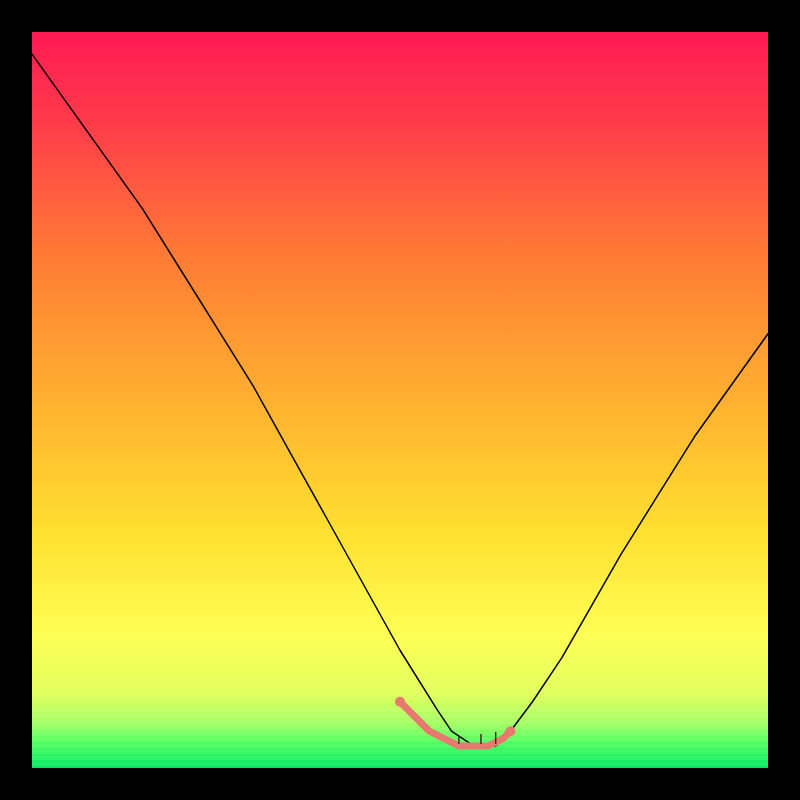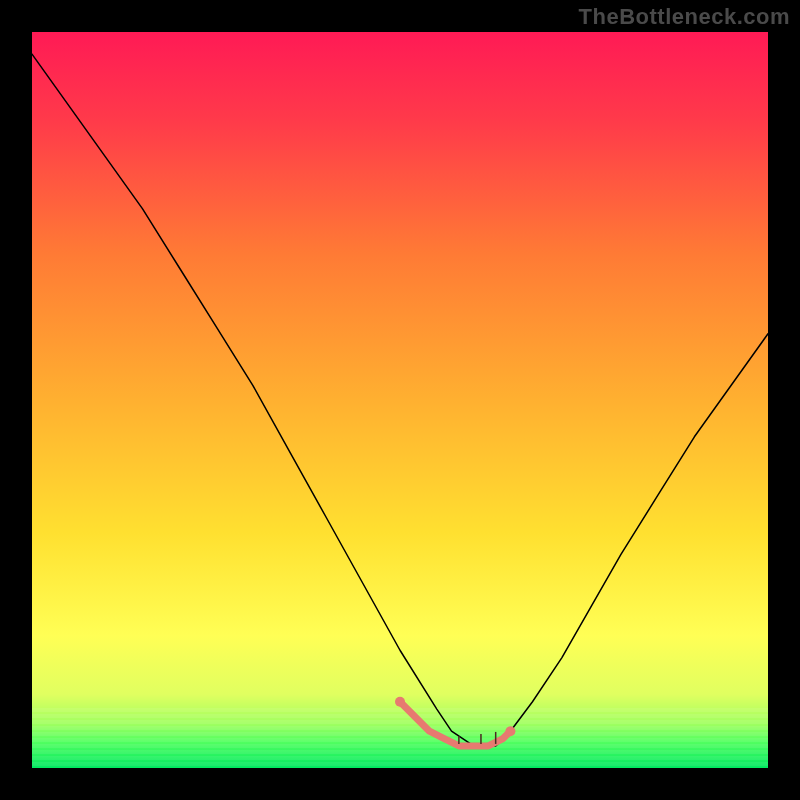--- a/index.html
+++ b/index.html
@@ -27,21 +27,20 @@
     z-index: 10;
   }
   svg {
     display: block;
   }
 </style>
 </head>
 <body>
 
 <div class="outer">
-  <div class="watermark">TheBottleneck.com</div>
   <svg id="plot" width="800" height="800">
       <defs>
         <linearGradient id="bg-grad" x1="0" y1="0" x2="0" y2="1">
           <stop offset="0%" stop-color="#ff1a55"></stop>
           <stop offset="12%" stop-color="#ff3a4a"></stop>
           <stop offset="30%" stop-color="#ff7a35"></stop>
           <stop offset="50%" stop-color="#ffb030"></stop>
           <stop offset="68%" stop-color="#ffe030"></stop>
           <stop offset="82%" stop-color="#ffff55"></stop>
           <stop offset="90%" stop-color="#e0ff60"></stop>

